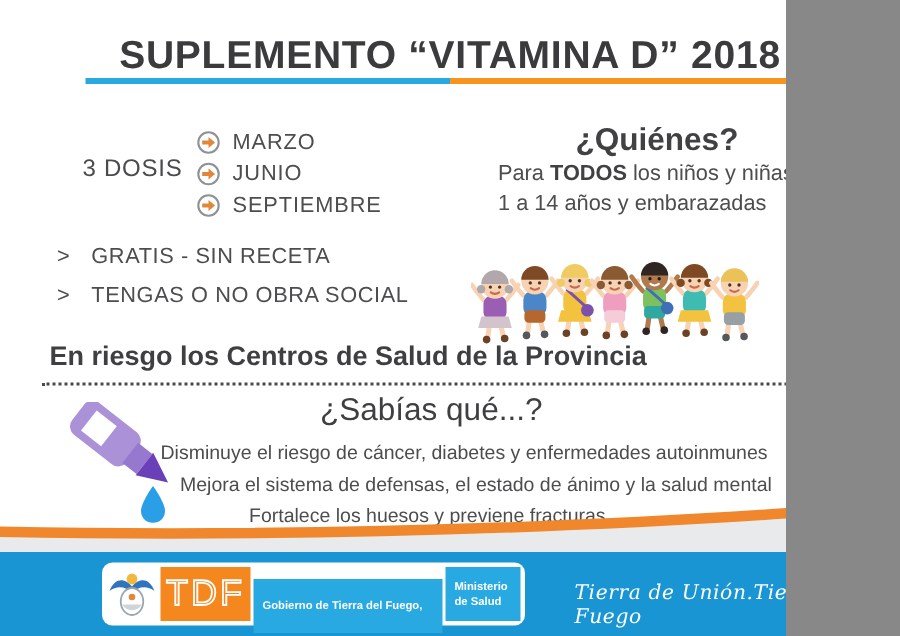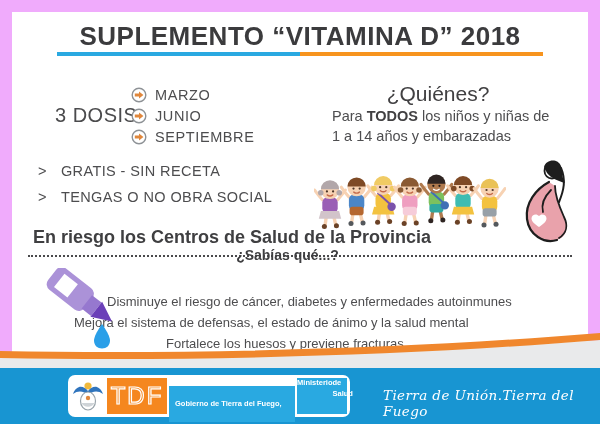--- a/index.html
+++ b/index.html
@@ -1,56 +1,56 @@
 <!DOCTYPE html>
 <html><head>
 <meta charset="utf-8">
 <style>
   html,body{margin:0;padding:0;background:#888;}
-  .poster{position:relative;width:600px;height:424px;background:#f0abfc;
+  .poster{position:relative;width:524px;height:424px;background:#ffffff;
     font-family:"Liberation Sans",sans-serif;overflow:hidden;}
   .content{position:absolute;left:12px;top:12px;width:576px;height:356px;background:#ffffff;}
   .title{position:absolute;top:21px;left:0;width:600px;text-align:center;
     font-size:26px;font-weight:bold;color:#3b3b3d;letter-spacing:.5px;z-index:2;}
   .title-underline{position:absolute;top:52px;left:57px;width:486px;height:4px;z-index:2;
     background:linear-gradient(90deg,#2aa9e1 0 50%,#f7941e 50% 100%);}
-  .doses-label{position:absolute;left:55px;top:104px;font-size:20px;color:#4b4b4d;z-index:2;letter-spacing:.5px;}
+  .doses-label{position:absolute;left:55px;top:104px;font-size:16px;color:#4b4b4d;z-index:2;letter-spacing:.5px;}
   .months{position:absolute;left:131px;top:84px;z-index:2;}
   .month-row{display:flex;align-items:center;gap:8px;height:21px;
     font-size:14.5px;color:#4d4d4f;letter-spacing:.6px;}
   .month-row svg{display:block;}
   .quienes{position:absolute;left:318px;top:82px;width:240px;z-index:2;}
-  .quienes-h{text-align:center;font-size:21px;font-weight:normal;color:#414042;}
+  .quienes-h{text-align:center;font-size:21px;font-weight:bold;color:#414042;}
   .quienes-p{margin-top:0;padding-left:14px;font-size:14.5px;color:#4d4d4f;line-height:1.4;}
   .quienes-p b{color:#414042;}
   .conditions{position:absolute;left:38px;top:163px;z-index:2;}
   .cond-row{display:flex;gap:14px;font-size:14.5px;color:#4d4d4f;height:26px;letter-spacing:.4px;}
   .availability{position:absolute;left:33px;top:227px;font-size:18px;font-weight:bold;color:#3f3f41;z-index:2;}
   .dotted{position:absolute;left:28px;top:255px;width:544px;border-top:2px dotted #4a4a4c;z-index:2;}
-  .sabias-h{position:absolute;left:0;top:247px;width:575px;text-align:center;
-    font-size:14px;font-weight:bold;color:#3f3f41;z-index:2;}
+  .sabias-h{position:absolute;left:0;top:262px;width:575px;text-align:center;
+    font-size:21px;font-weight:normal;color:#3f3f41;z-index:2;}
   .facts{position:absolute;left:0;top:294px;width:600px;z-index:2;}
   .fact{font-size:13px;color:#4d4d4f;height:21px;}
-  .fact.f0{margin-left:107px;}.fact.f1{margin-left:74px;}.fact.f2{margin-left:166px;}
+  .fact.f0{margin-left:107px;}.fact.f1{margin-left:120px;}.fact.f2{margin-left:166px;}
   .kids-svg{position:absolute;left:314px;top:161px;width:192px;height:78px;z-index:2;}
   .pregnant-svg{position:absolute;left:506px;top:158px;width:82px;height:90px;z-index:2;}
   .dropper-svg{position:absolute;left:36px;top:268px;width:105px;height:88px;z-index:2;}
   .ribbon-svg{position:absolute;left:0;top:328px;width:600px;height:40px;z-index:3;}
   .footer{position:absolute;left:0;top:368px;width:600px;height:56px;background:#1895d2;z-index:4;}
   .logo-card{position:absolute;left:68px;top:7px;width:282px;height:42px;background:#fff;
     border-radius:7px;display:flex;align-items:center;padding:3px;box-sizing:border-box;gap:2px;}
   .crest{width:34px;height:36px;flex:0 0 34px;}
   .tdf-block{width:60px;height:36px;background:#f5871f;display:flex;align-items:center;justify-content:center;}
   .tdf-text{color:#fff;font-size:24px;letter-spacing:2px;font-weight:normal;}
   @supports (-webkit-text-stroke:1px #fff){
     .tdf-text{color:transparent;-webkit-text-stroke:1.2px #fff;} }
   .gov-block{flex:1;height:36px;background:#29a9e1;color:#fff;font-size:7.5px;font-weight:bold;
     display:flex;flex-direction:column;justify-content:center;padding-left:6px;line-height:1.4;margin-top:16px;}
   .ministry-block{width:50px;height:36px;background:#29a9e1;color:#fff;font-size:7.5px;font-weight:bold;
-    display:flex;flex-direction:row;justify-content:center;padding-left:6px;line-height:1.4;box-sizing:border-box;}
+    display:flex;flex-direction:column;justify-content:center;padding-left:6px;line-height:1.4;box-sizing:border-box;}
   .slogan{position:absolute;left:383px;top:19px;color:#fff;font-size:13.5px;font-style:italic;
     font-family:"DejaVu Serif",serif;letter-spacing:.4px;}
 </style>
 </head>
 <body>
 
 <div class="poster">
   <div class="content"></div>
 
   <div class="title">SUPLEMENTO “VITAMINA D” 2018</div>

